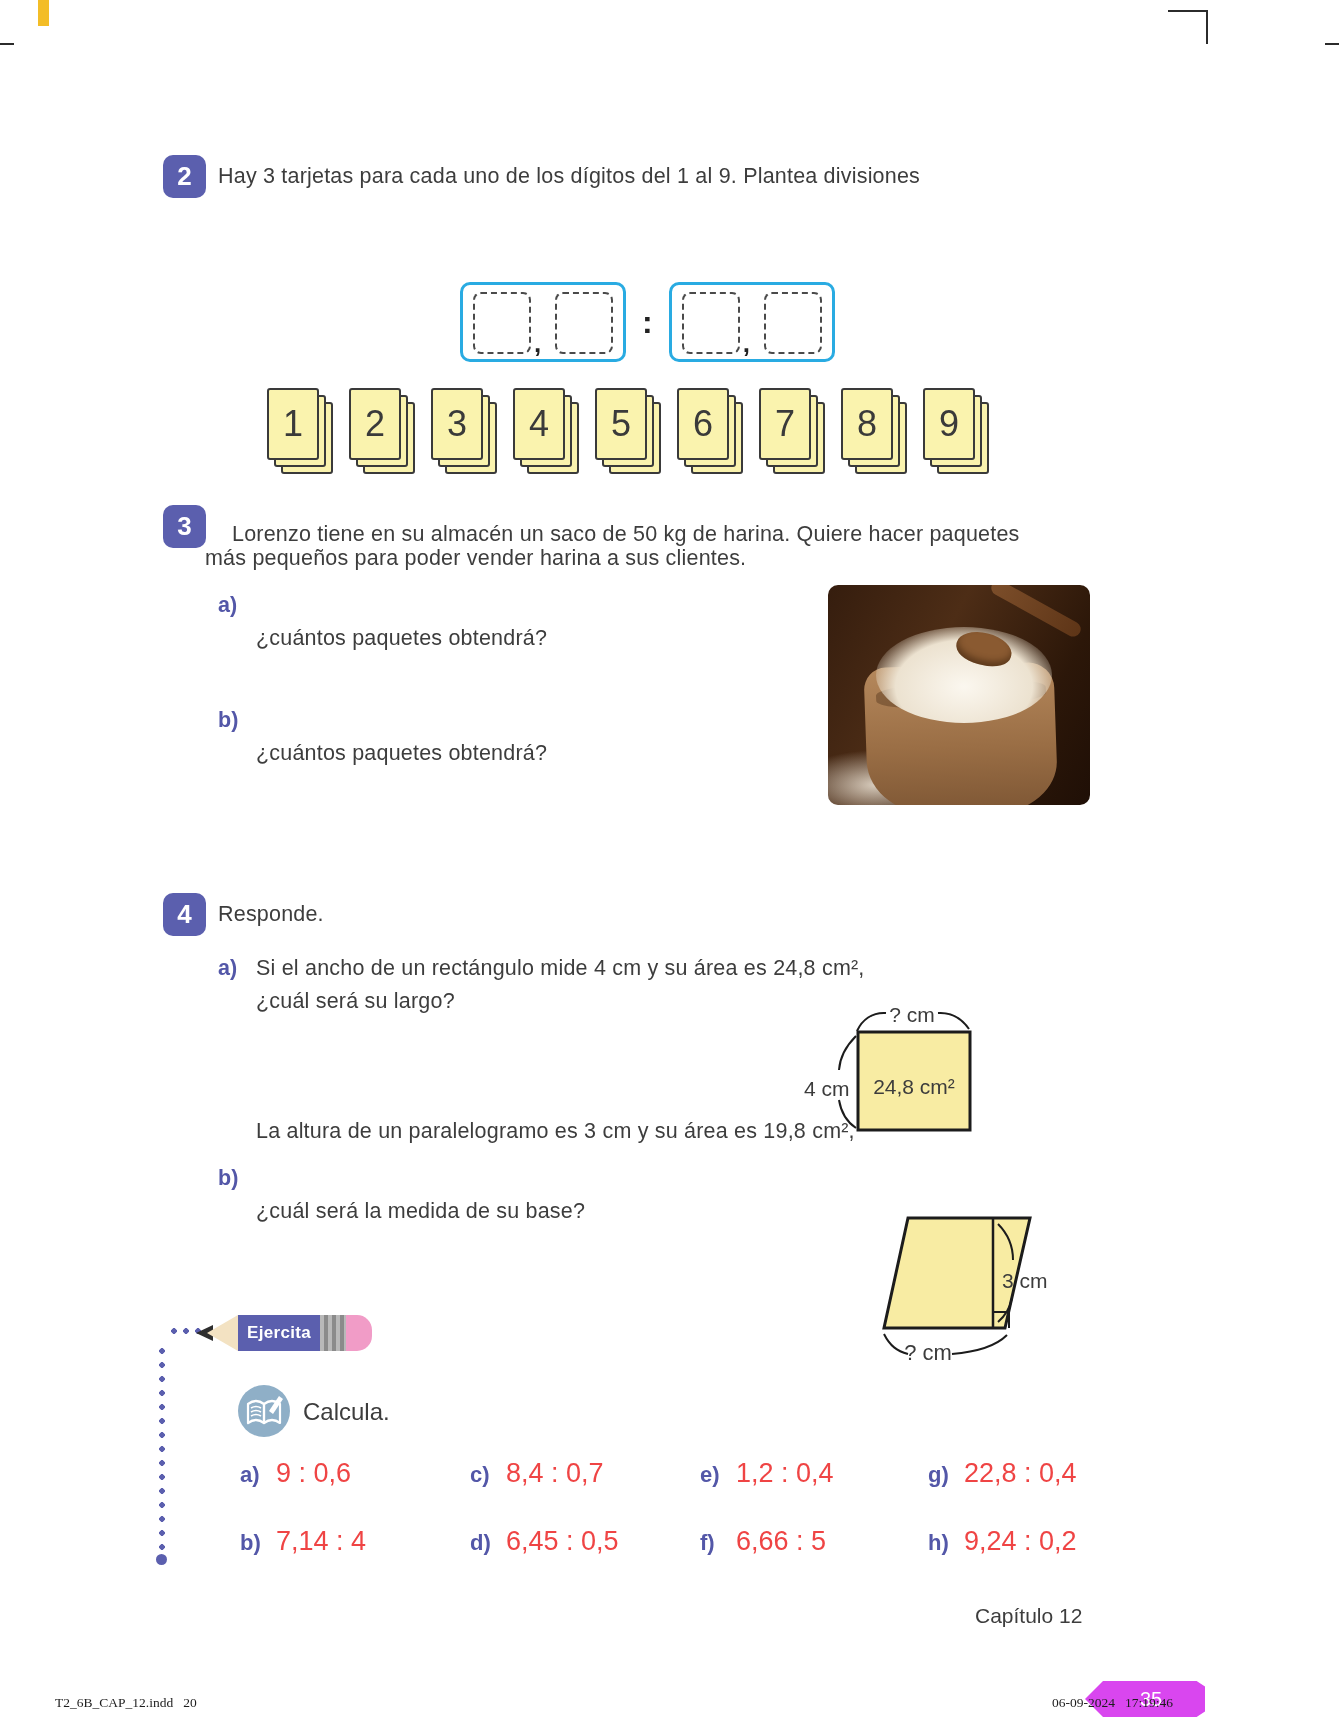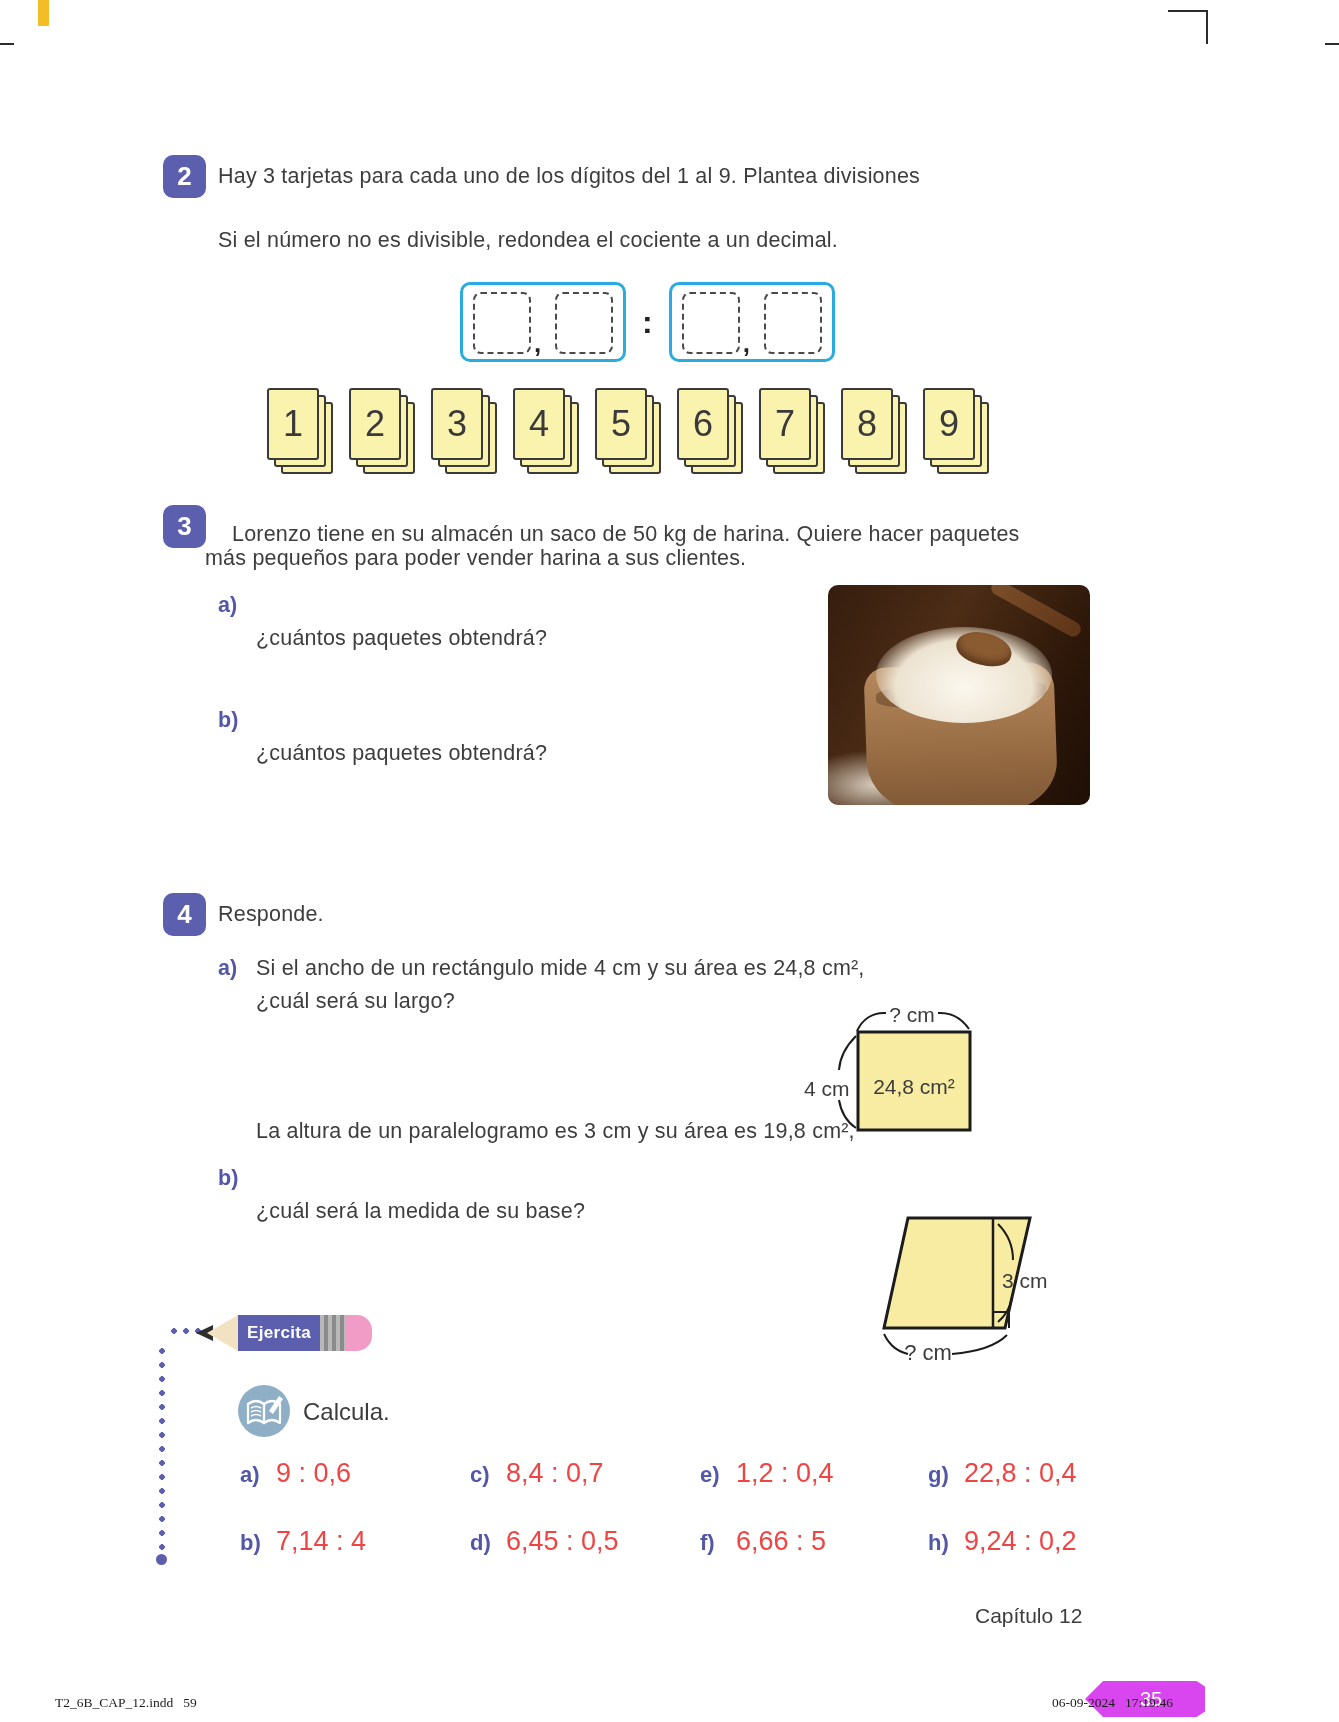--- a/index.html
+++ b/index.html
@@ -81,21 +81,20 @@
   <div class="mark-yellow"></div>
   <div class="mark" style="left:0;top:43px;width:14px;height:2px;"></div>
   <div class="mark" style="left:1325px;top:43px;width:14px;height:2px;"></div>
   <div class="mark" style="left:1168px;top:10px;width:40px;height:2px;"></div>
   <div class="mark" style="left:1206px;top:10px;width:2px;height:34px;"></div>
 
   <div class="badge" style="left:163px;top:155px;">
     <span>2</span>
   </div>
   <div class="tline" style="left:218px;top:164px;">Hay 3 tarjetas para cada uno de los dígitos del 1 al 9. Plantea divisiones</div>
-  <div class="tline" style="left:218px;top:228px;">Si el número no es divisible, redondea el cociente a un decimal.</div>
 
   <div class="division">
     <div class="dgroup">
       <div class="dbox one"></div>
       <div class="dbox two"></div>
       <span class="dcomma">,</span>
     </div>
     <span class="dcolon">:</span>
     <div class="dgroup">
       <div class="dbox one"></div>
@@ -263,16 +262,16 @@
   </div>
   <div class="gitem" style="left:928px;top:1526px;">
     <span class="glabel">h)</span>
     <span class="gexpr">9,24 : 0,2</span>
   </div>
 
   <div class="chapter">Capítulo 12</div>
   <div class="pagetag">
     <span>35</span>
   </div>
-  <div class="printline" style="left:55px;top:1695px;">T2_6B_CAP_12.indd   59</div>
+  <div class="printline" style="left:55px;top:1695px;">T2_6B_CAP_12.indd   20</div>
   <div class="printline" style="left:1052px;top:1695px;">06-09-2024   17:19:46</div>
 
 </div>
 
 </body></html>

